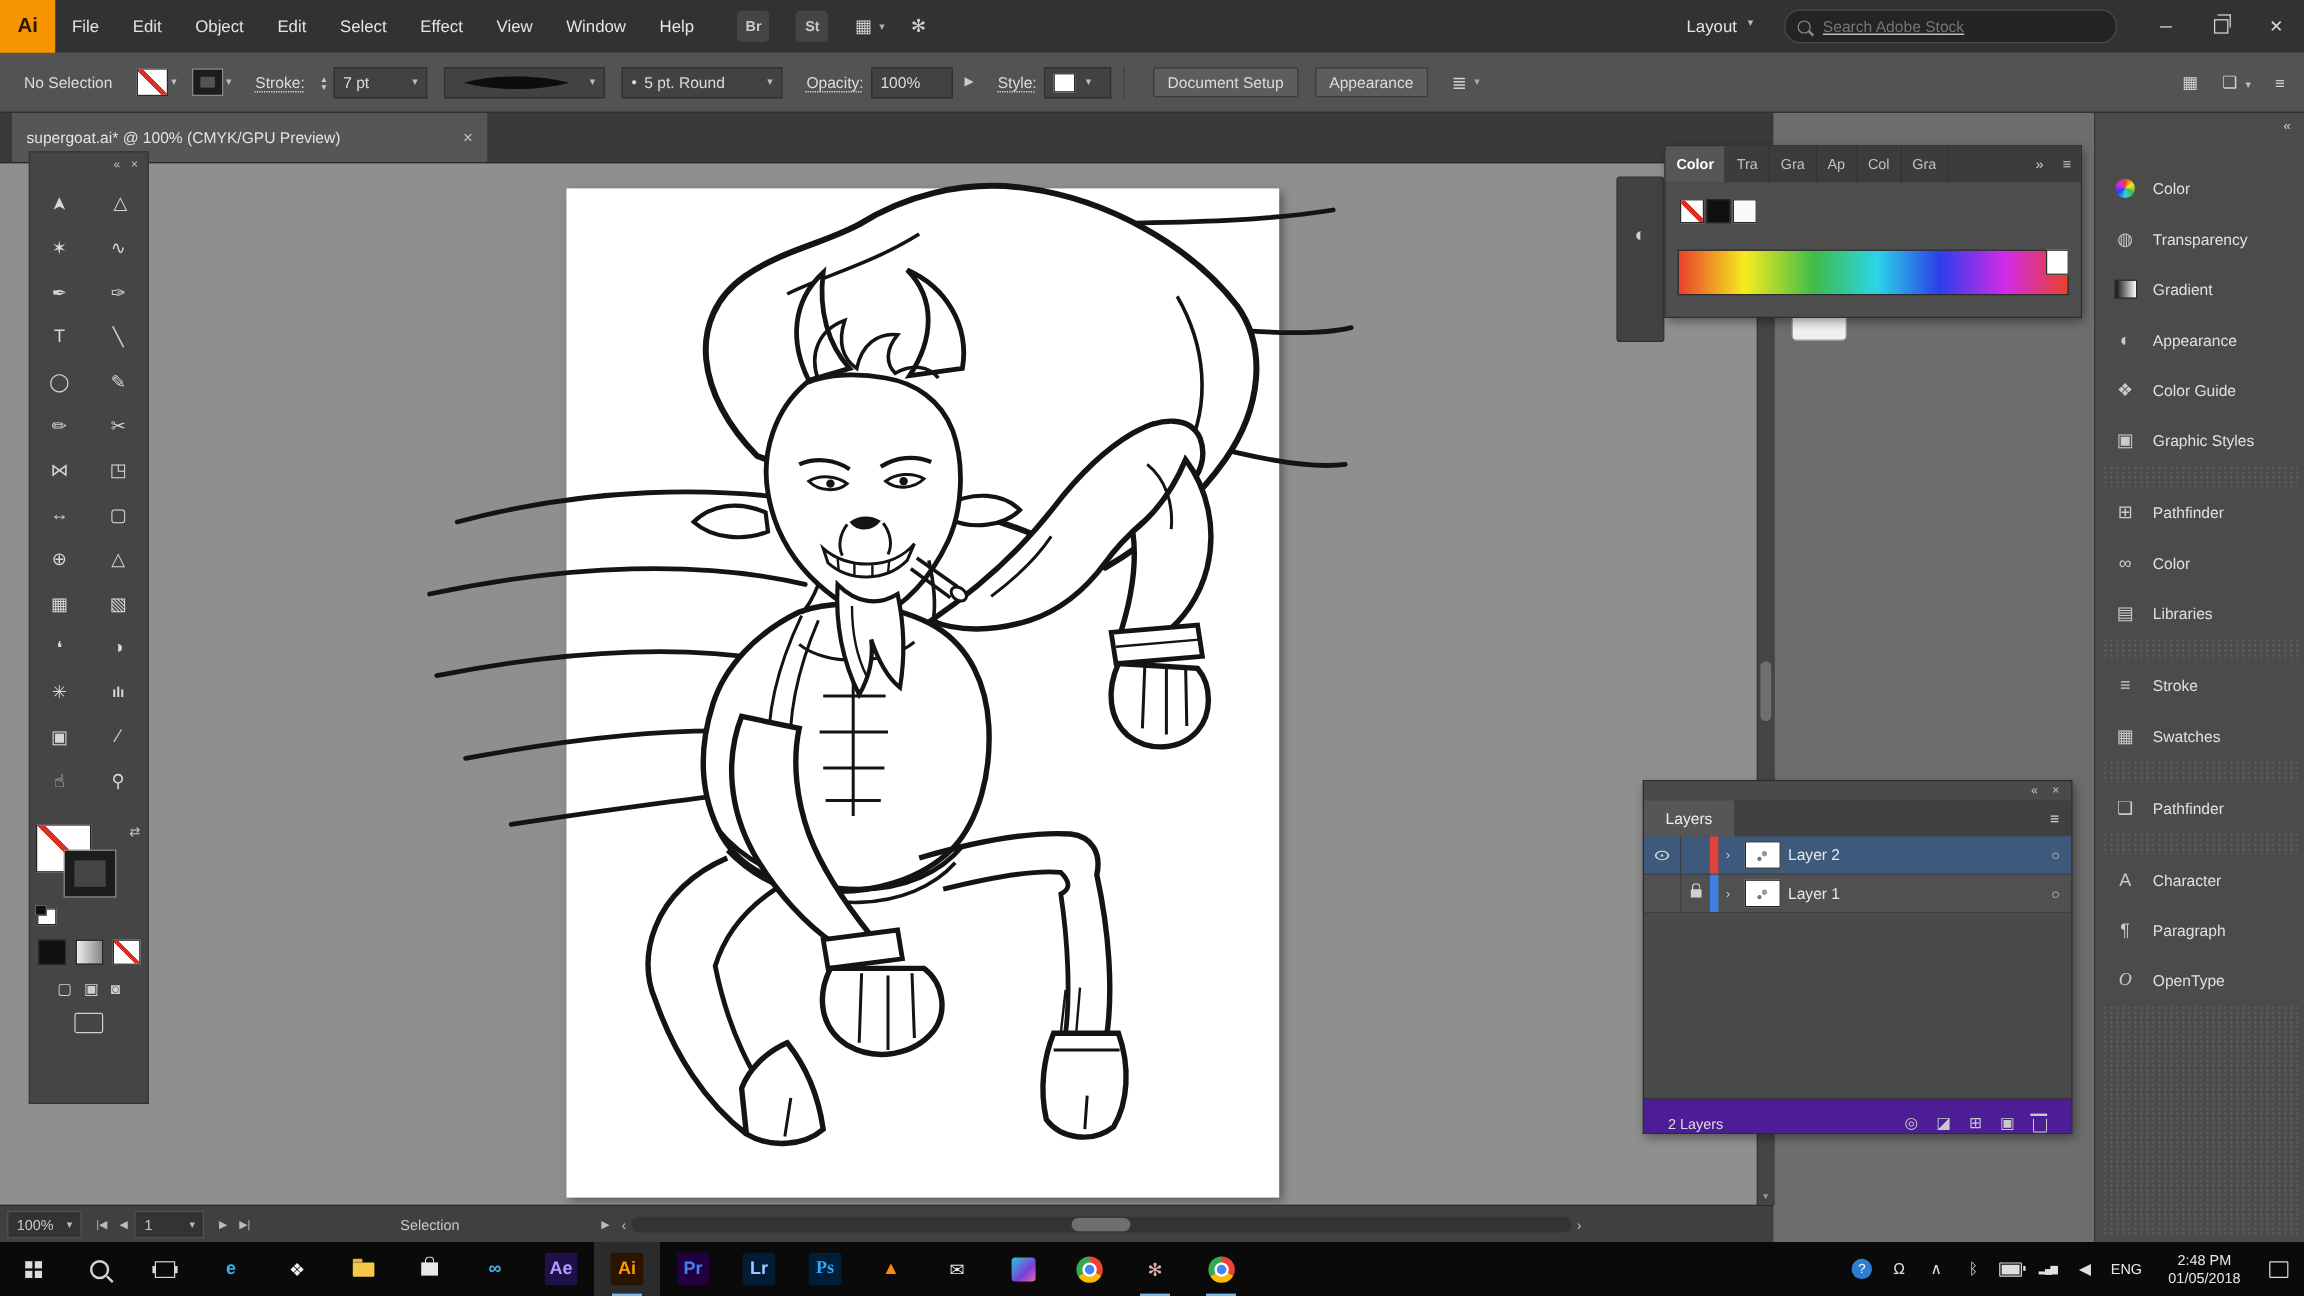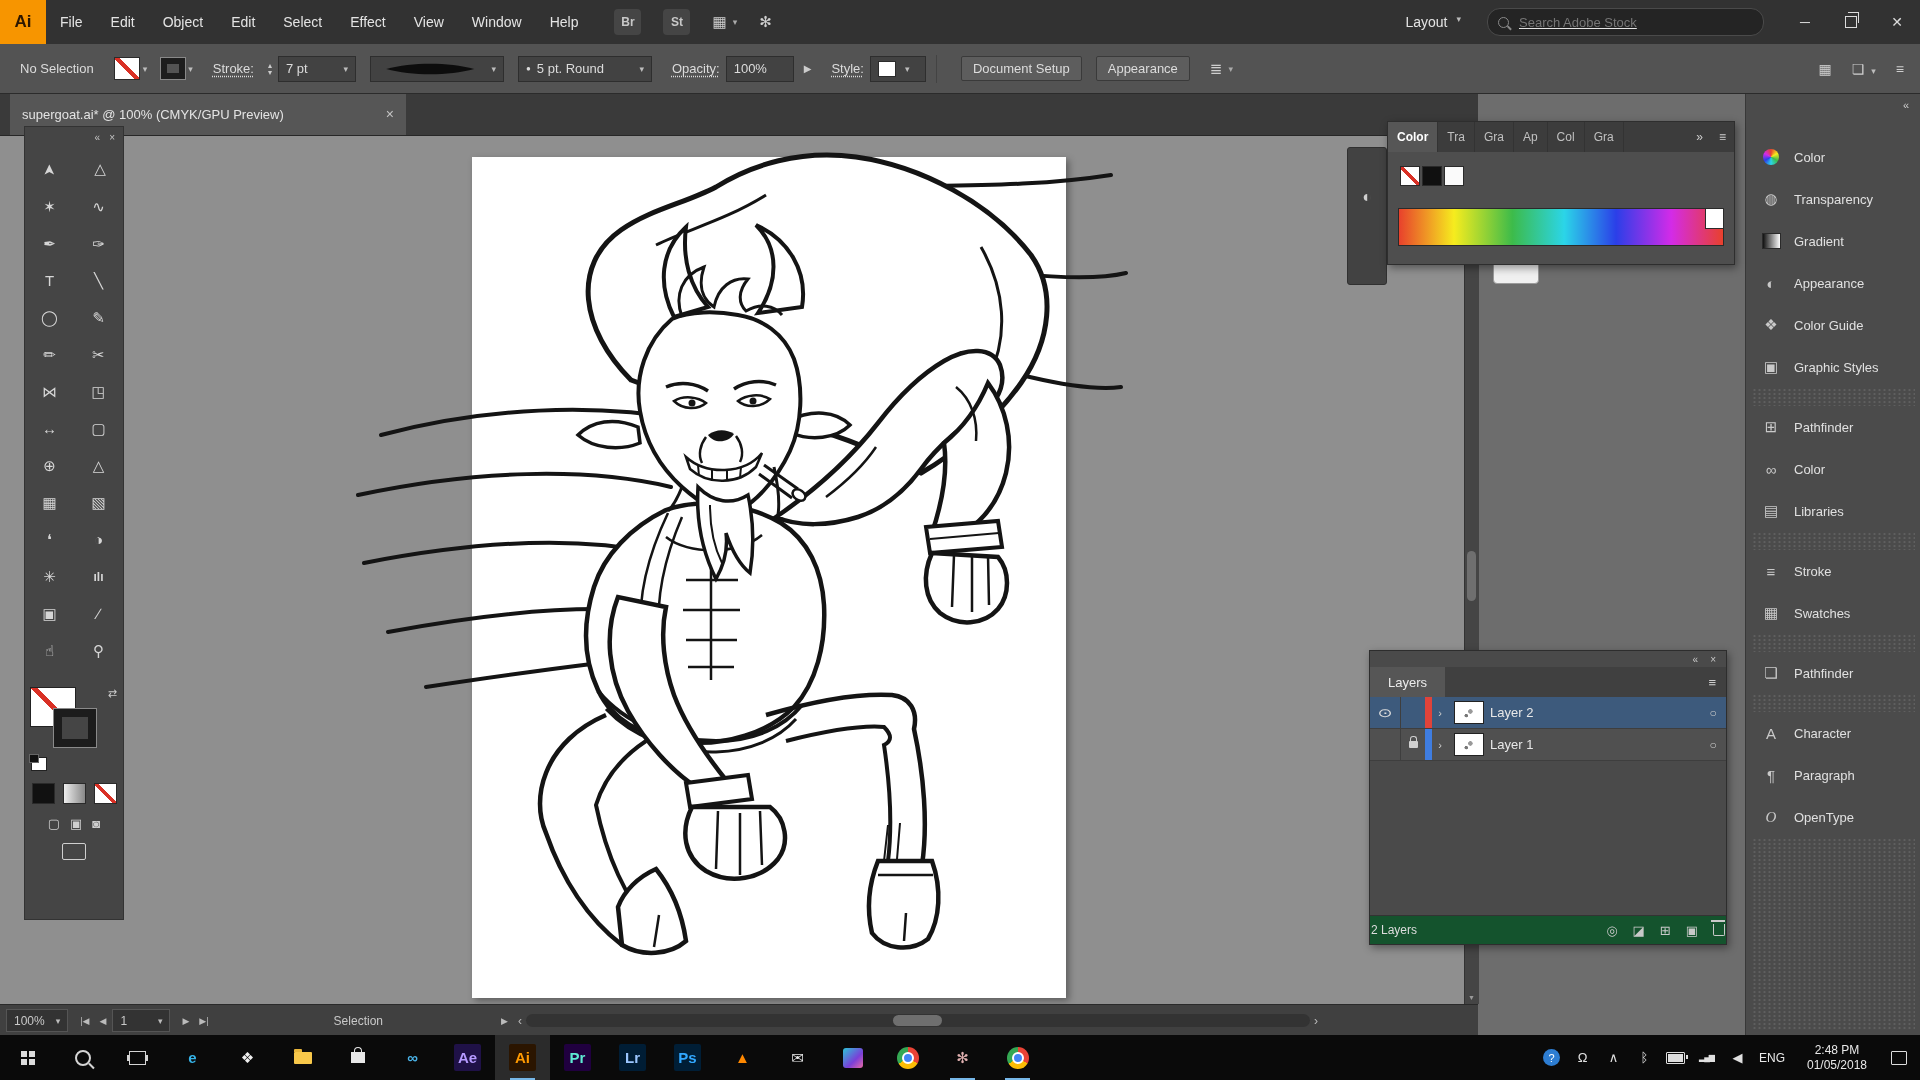--- a/index.html
+++ b/index.html
@@ -116,21 +116,21 @@
   .lp-eye span{display:inline-block;transform:scaleX(1.5);font-size:12px;}
   .lp-lockcell{width:24px;display:flex;align-items:center;justify-content:center;align-self:stretch;}
   .lock{width:9px;height:7px;background:#d0d0d0;border-radius:1px;position:relative;display:inline-block;}
   .lock::before{content:"";position:absolute;left:1px;top:-5px;width:5px;height:5px;border:1.5px solid #d0d0d0;border-bottom:none;border-radius:3px 3px 0 0;}
   .lp-colorbar{width:7px;align-self:stretch;}
   .lp-arrow{width:16px;text-align:center;color:#ccc;font-size:11px;}
   .lp-thumb{width:28px;height:21px;background:#fff;border:1px solid #222;margin:0 6px;background-image:radial-gradient(circle at 55% 45%,#999 0 2px,transparent 2.5px),radial-gradient(circle at 40% 65%,#777 0 1.5px,transparent 2px);}
   .lp-name{flex:1;}
   .lp-target{width:26px;text-align:center;color:#ccc;font-size:12px;}
   .lp-fill{flex:1;background:#4a4a4a;}
-  .lp-footer{height:28px;background:#14532d;border-top:1px solid #333;display:flex;align-items:center;color:#ddd;font-size:12px;padding:0 1px;gap:15px;}
+  .lp-footer{height:28px;background:#4c1d95;border-top:1px solid #333;display:flex;align-items:flex-end;color:#ddd;font-size:12px;padding:0 20px;gap:15px;}
   .lp-count{margin-right:auto;}
   .lp-fico{color:#c9c9c9;font-size:13px;}
   .trash{width:10px;height:11px;border:1.5px solid #c9c9c9;border-top:none;border-radius:0 0 2px 2px;position:relative;display:inline-block;}
   .trash::before{content:"";position:absolute;left:-3px;top:-4px;width:14px;height:2px;background:#c9c9c9;}
   
   .statusbar{left:0;top:1004px;width:1478px;height:31px;background:#404040;border-top:1px solid #2a2a2a;display:flex;align-items:center;color:#c9c9c9;font-size:12px;z-index:10;}
   .sb-field{background:#333;border:1px solid #555;height:21px;display:flex;align-items:center;padding:0 7px;gap:8px;margin-left:6px;}
   .sb-nav{display:flex;align-items:center;gap:10px;margin-left:12px;font-size:9px;color:#bbb;}
   .sb-tool{margin-left:125px;}
   .sb-play{margin-left:118px;font-size:9px;color:#bbb;}
@@ -699,31 +699,31 @@
         <span class="glyph" style="color: rgb(181, 154, 255);">Ae</span>
       </div>
       <div class="tb-slot running active" data-name="taskbar-illustrator-button">
         <span class="appsq" style="background: rgb(43, 21, 0);"></span>
         <span class="ico"></span>
         <span class="glyph" style="color: rgb(255, 154, 0);">Ai</span>
       </div>
       <div class="tb-slot" data-name="taskbar-premiere-button">
         <span class="appsq" style="background: rgb(32, 0, 63);"></span>
         <span class="ico"></span>
-        <span class="glyph" style="color: #5eead4;">Pr</span>
+        <span class="glyph" style="color: #3b82f6;">Pr</span>
       </div>
       <div class="tb-slot" data-name="taskbar-lightroom-button">
         <span class="appsq" style="background: rgb(0, 29, 53);"></span>
         <span class="ico"></span>
         <span class="glyph" style="color: rgb(155, 198, 255);">Lr</span>
       </div>
       <div class="tb-slot" data-name="taskbar-photoshop-button">
         <span class="appsq" style="background: rgb(0, 30, 54);"></span>
         <span class="ico"></span>
-        <span class="glyph" style="color: rgb(49, 168, 255);">Ps</span>
+        <span class="glyph" style="color: rgb(49, 168, 255); font-family: Liberation Serif, serif;">Ps</span>
       </div>
       <div class="tb-slot" data-name="taskbar-vlc-button">
         <span class="ico"></span>
         <span class="glyph" style="color: rgb(255, 136, 0);">▲</span>
       </div>
       <div class="tb-slot" data-name="taskbar-mail-button">
         <span class="ico"></span>
         <span class="glyph" style="color: rgb(232, 232, 232);">✉</span>
       </div>
       <div class="tb-slot" data-name="taskbar-photos-button">

